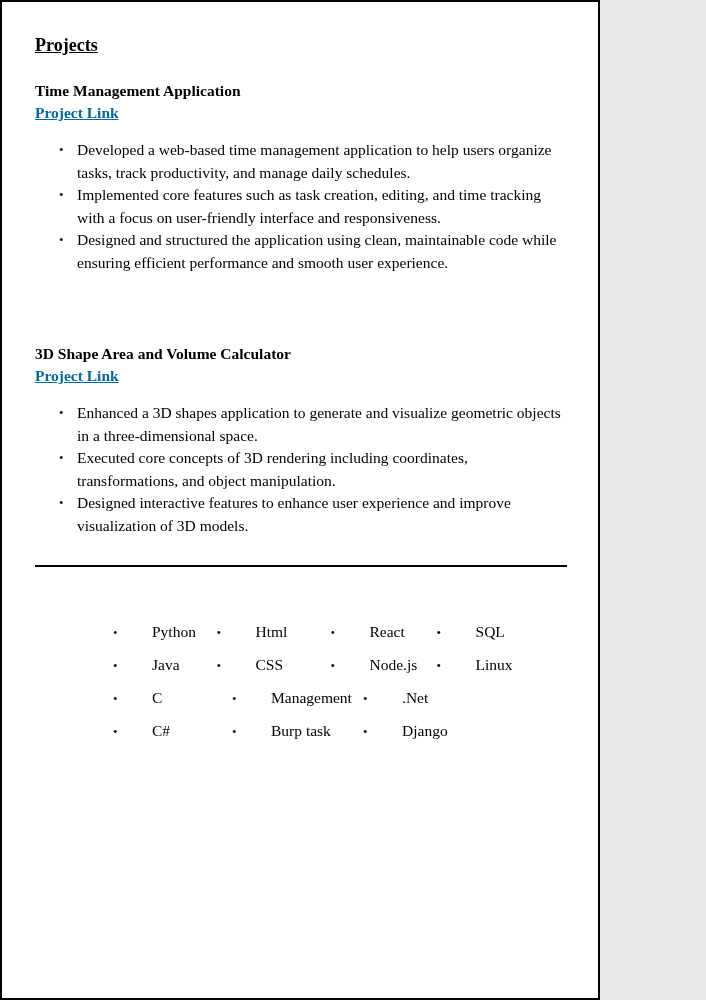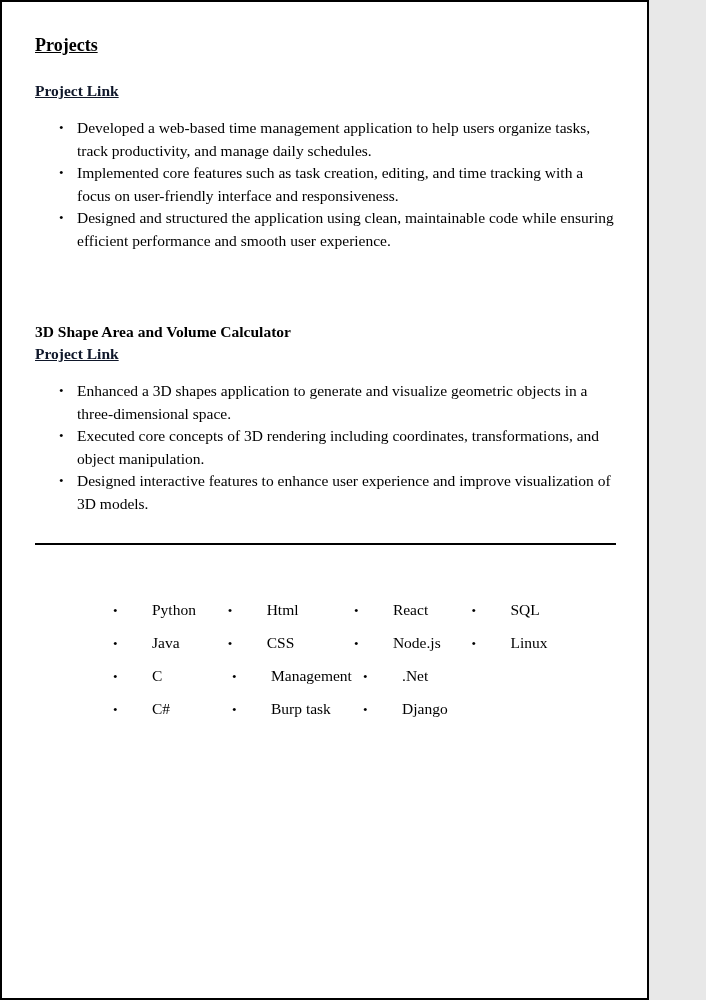--- a/index.html
+++ b/index.html
@@ -3,21 +3,21 @@
 <meta charset="utf-8">
 <style>
   html, body {
     margin: 0;
     padding: 0;
     background: #e8e8e8;
     font-family: "Liberation Serif", "DejaVu Serif", serif;
   }
   .page {
     position: relative;
-    width: 649px;
+    width: 600px;
     height: 1000px;
     box-sizing: border-box;
     background: #ffffff;
     border: 2px solid #000000;
     color: #000000;
     overflow: hidden;
   }
   .content {
     box-sizing: border-box;
     padding: 32px 31px 0 33px;
@@ -34,21 +34,21 @@
     font-size: 15.5px;
     font-weight: bold;
     line-height: 22px;
     margin: 0;
   }
   .project-link {
     display: inline-block;
     font-size: 15.5px;
     font-weight: bold;
     line-height: 22px;
-    color: #0f172a;
+    color: #0369a1;
     text-decoration: underline;
     cursor: pointer;
   }
   .bullet-list {
     list-style: none;
     margin: 15px 0 0 0;
     padding: 0 0 0 24px;
   }
   .bullet-item {
     display: flex;
@@ -95,20 +95,21 @@
 </head>
 <body>
 
 <div class="page">
   <div class="content">
 
     <div>
       <h1 class="section-heading projects-heading">Projects</h1>
 
       <div class="project">
+        <h2 class="project-title">Time Management Application</h2>
         <a class="project-link">Project Link</a>
         <ul class="bullet-list">
           <li class="bullet-item">
             <span class="bullet-marker">•</span>
             <span class="bullet-text">Developed a web-based time management application to help users organize tasks, track productivity, and manage daily schedules.</span>
           </li>
           <li class="bullet-item">
             <span class="bullet-marker">•</span>
             <span class="bullet-text">Implemented core features such as task creation, editing, and time tracking with a focus on user-friendly interface and responsiveness.</span>
           </li>

